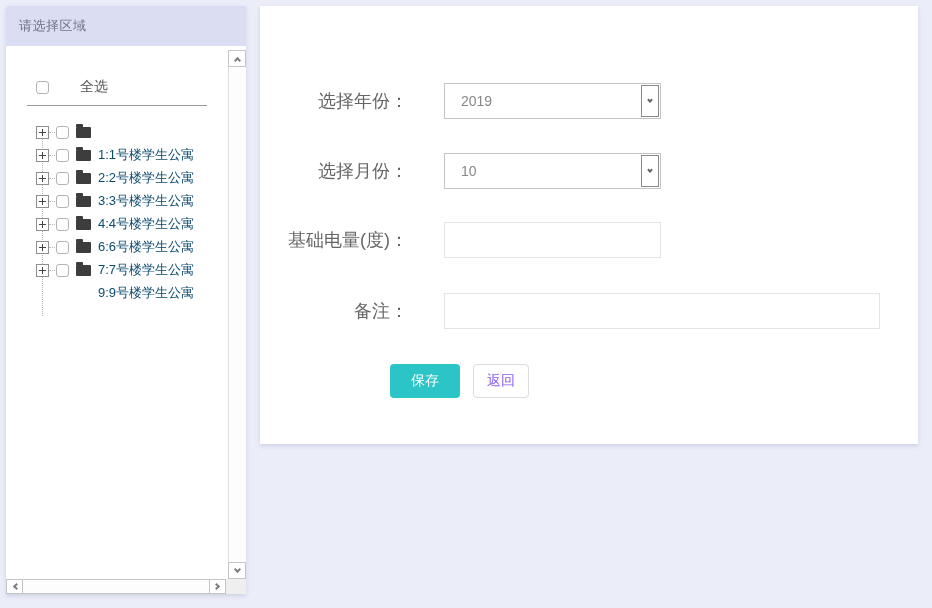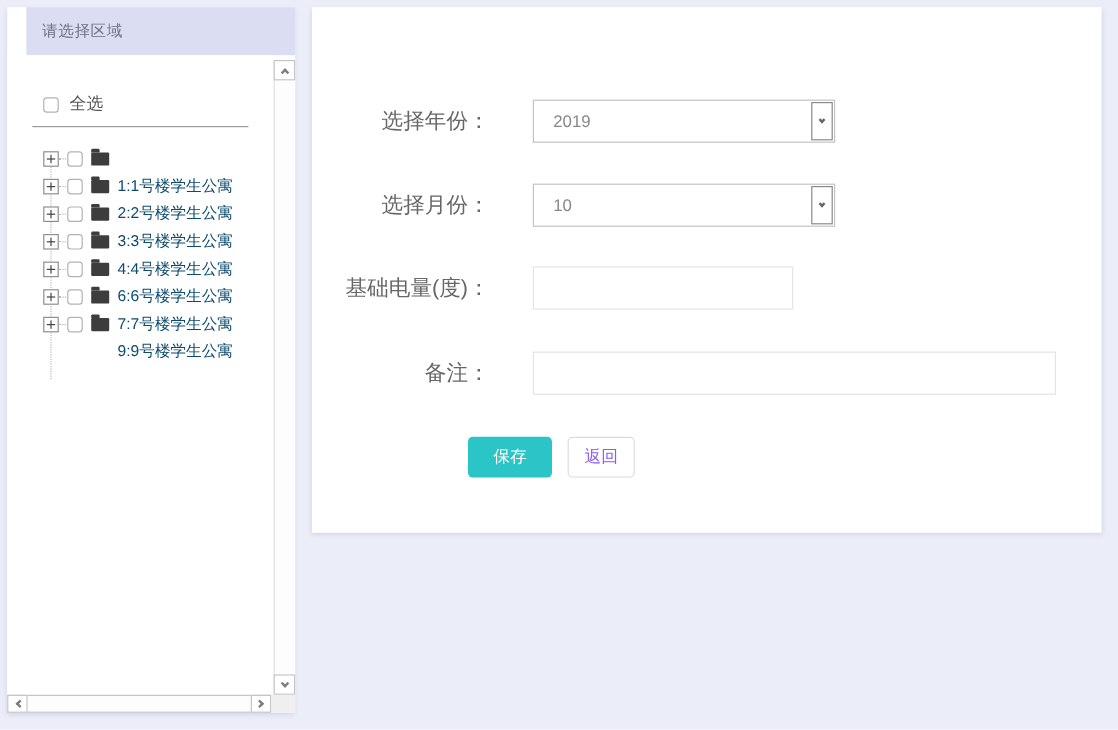--- a/index.html
+++ b/index.html
@@ -10,24 +10,24 @@
     position:relative;
   }
   .panel { position:absolute; background:#fff; box-shadow:0 2px 4px rgba(140,145,185,.30); }
   .panel-header {
     height:40px; background:#dbddf2; color:#6f7188;
     font-size:13px; line-height:40px; padding-left:13px;
     letter-spacing:.5px;
   }
 
   
-  #left-panel { left:6px; top:6px; width:240px; height:588px;padding-left:16px; }
+  #left-panel { left:6px; top:6px; width:240px; height:588px; }
   #tree-body { position:absolute; left:0; top:40px; right:18px; bottom:15px; background:#fff; overflow:hidden; }
 
-  .select-all-row { position:absolute; left:30px; top:32px; display:flex; align-items:center; cursor:pointer; }
+  .select-all-row { position:absolute; left:30px; top:32px; display:flex; align-items:center; cursor:pointer;gap:22px; }
   .cbx { width:13px; height:13px; border:1px solid #b3b3b3; border-radius:3px; background:#fff; flex:0 0 auto; }
   .select-all-row .lbl { margin-left:9px; font-size:14px; color:#555; }
   .tree-sep { position:absolute; left:21px; top:59px; width:180px; border-top:1px solid #999; }
 
   .tree-list { position:absolute; left:0; top:75px; right:0; }
   .tree-vline { position:absolute; left:36px; top:11px; height:184px; border-left:1px dotted #b8b8b8; }
   .tree-row { position:relative; height:23px; display:flex; align-items:center; padding-left:30px; cursor:pointer; }
   .expander {
     width:13px; height:13px; border:1px solid #8f8f8f; background:#fff;
     position:relative; flex:0 0 auto; z-index:1; cursor:pointer;
@@ -54,21 +54,21 @@
   #hscroll { position:absolute; left:0; bottom:0; height:15px; width:220px; border:1px solid #c5c5c5; background:#fdfdfd; }
   #hscroll .sb-btn { position:absolute; top:-1px; bottom:-1px; width:17px; }
   #hscroll .sb-left { left:-1px; }
   #hscroll .sb-right { right:-1px; }
   #sb-corner { position:absolute; right:0; bottom:0; width:20px; height:15px; background:#efefef; }
 
   
   #right-panel { left:260px; top:6px; width:658px; height:438px; }
   .fld-label { position:absolute; left:0; width:148px; height:36px; line-height:36px; text-align:right; font-size:18px; color:#666; }
   .sel {
-    position:absolute; left:184px; width:252px; height:36px;
+    position:absolute; left:184px; width:217px; height:36px;
     border:1px solid #c3c3c3; background:#fff; cursor:pointer;
   }
   .sel .sel-val { position:absolute; left:16px; top:0; line-height:34px; font-size:14px; color:#888; }
   .sel .sel-btn {
     position:absolute; right:1px; top:1px; bottom:1px; width:18px;
     border:1px solid #8a8a8a; background:#fff;
     display:flex; align-items:center; justify-content:center;
   }
   .sel .sel-btn .chv { width:4px; height:4px; border-color:#666; margin-bottom:2px; }
   .txt {

